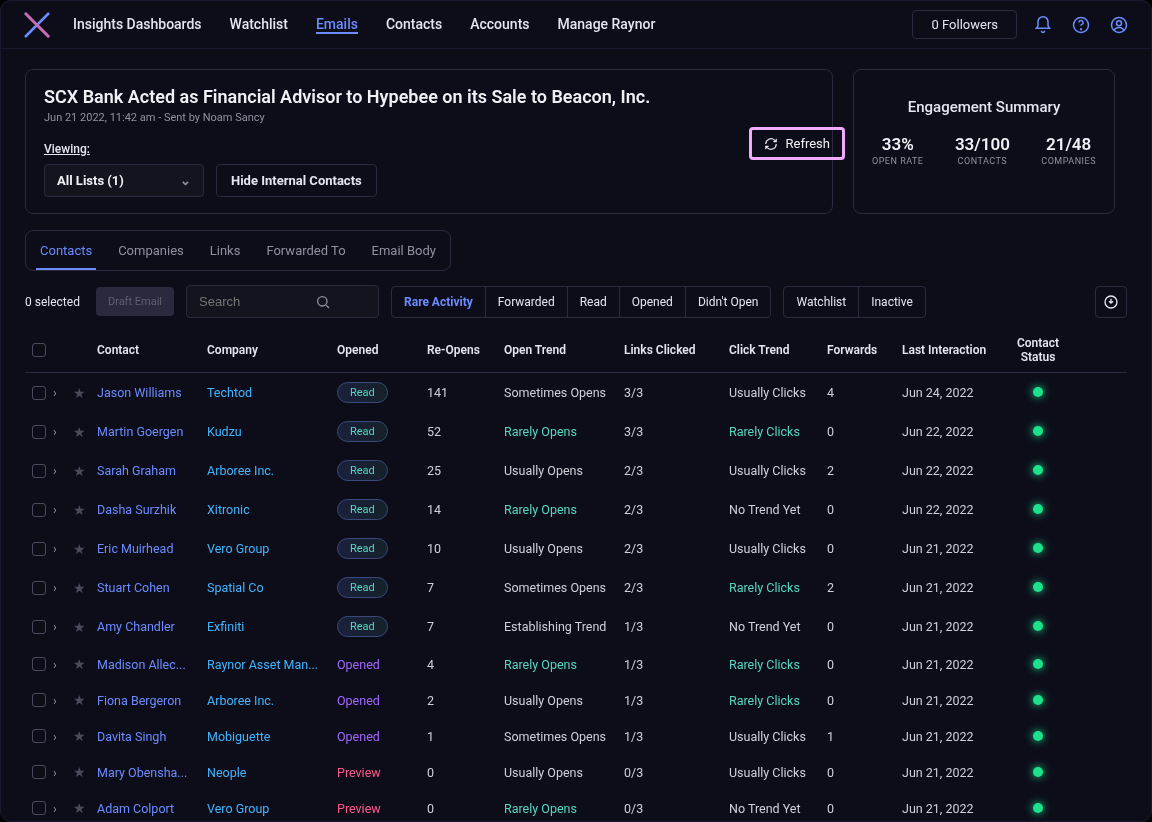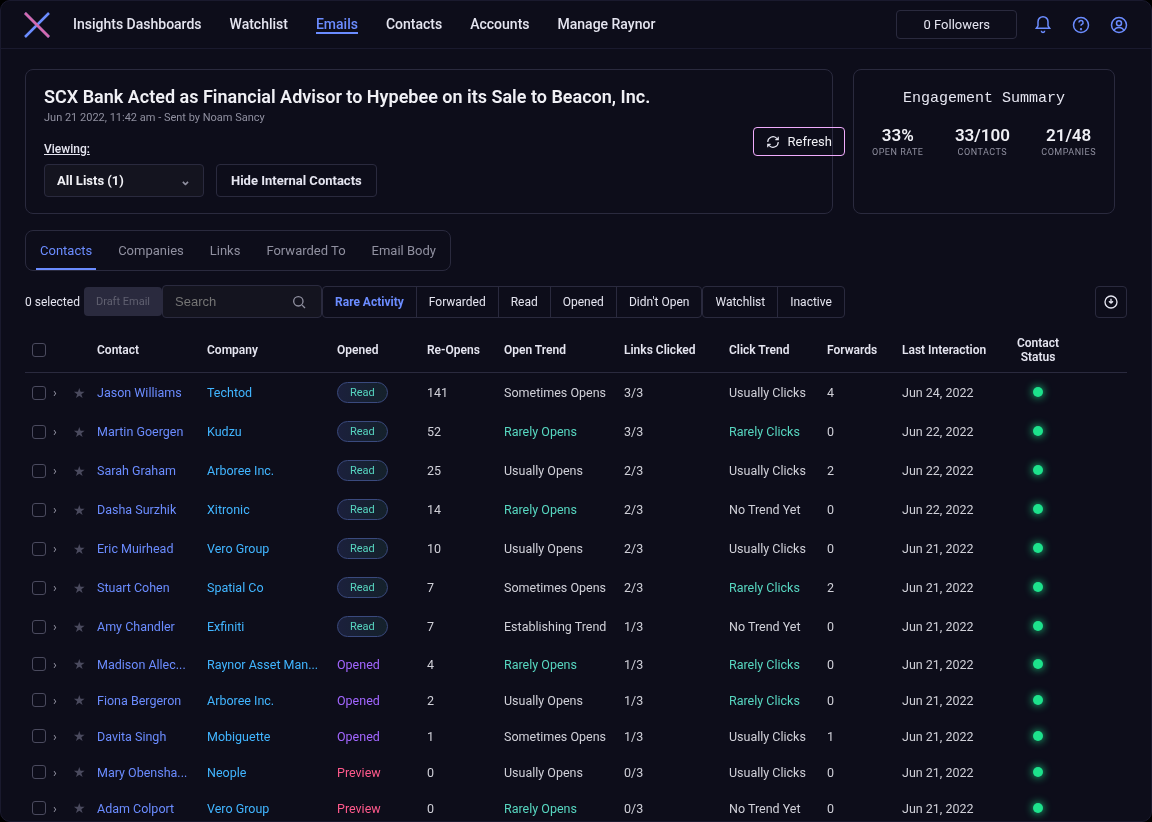--- a/index.html
+++ b/index.html
@@ -29,21 +29,21 @@
 }
 .logo {
   width: 32px; height: 32px;
   display:flex;align-items:center;justify-content:center;
   margin-right: 20px;
 }
 .nav-items { display: flex; gap: 28px; }
 .nav-item { color: #e5e5f0; font-size: 14px; font-weight:500; cursor: pointer; padding-bottom:2px;}
 .nav-item.active { color: #6b8cff; border-bottom: 2px solid #6b8cff; padding-bottom:0;}
 .nav-right { margin-left: auto; display:flex; align-items:center; gap:14px;}
-.followers { border:1px solid #2a2a3e; padding:6px 26px; font-size:13px; border-radius:4px; color:#e5e5f0;}
+.followers { border:1px solid #2a2a3e; padding:6px 18px; font-size:13px; border-radius:4px; color:#e5e5f0;}
 .nav-icon { width:24px;height:24px;display:flex;align-items:center;justify-content:center;cursor:pointer;color:#6b8cff;}
 .nav-icon svg{width:20px;height:20px;}
 
 .header-wrap { display:flex; gap:20px; padding: 20px 36px 16px 24px; }
 .header-card {
   flex:1;
   border:1px solid #2a2a3e;
   border-radius:8px;
   padding:16px 18px;
 }
@@ -61,37 +61,37 @@
   border:1px solid #2a2a3e;border-radius:4px;padding:8px 12px;font-size:13px;
   width:160px;display:flex;justify-content:space-between;align-items:center;cursor:pointer;
   background:#14141f;
 }
 .btn-outline{
   border:1px solid #2a2a3e;border-radius:4px;padding:8px 14px;font-size:13px;
   cursor:pointer;background:transparent;color:#e5e5f0;
 }
 .refresh-btn{
   position:absolute;right:306px;top:78px;
-  border:1px solid #f0abfc;border-radius:4px;padding:6px 12px;font-size:13px;
+  border:3px solid #f0abfc;border-radius:4px;padding:6px 12px;font-size:13px;
   display:flex;align-items:center;gap:8px;cursor:pointer;
 }
-.summary-title{font-size:15px;text-align:center;color:#e5e5f0;font-weight:500;margin-top:4px;font-family:Liberation Mono, monospace;}
+.summary-title{font-size:15px;text-align:center;color:#e5e5f0;font-weight:500;margin-top:12px;}
 .summary-stats{display:flex;justify-content:space-between;margin-top:18px;}
 .stat{text-align:center;}
 .stat-val{font-size:17px;font-weight:600;}
 .stat-lbl{font-size:9px;color:#9090a0;letter-spacing:0.5px;margin-top:2px;}
 
 .tabs-wrap{margin:0 24px;border:1px solid #2a2a3e;border-radius:8px;padding:4px 10px 0 10px;display:flex;gap:18px;width:fit-content;}
 .tab{font-size:13px;color:#9090a0;padding:8px 4px 10px 4px;cursor:pointer;}
 .tab.active{color:#6b8cff;border-bottom:2px solid #6b8cff;}
 
-.toolbar{display:flex;align-items:center;padding:14px 24px 10px 24px;}
+.toolbar{display:flex;align-items:center;gap:12px;padding:14px 24px 10px 24px;}
 .selcount{font-size:12px;color:#e5e5f0;padding-right:4px;}
 .draft-btn{background:#2a2a3e;color:#606070;font-size:11px;padding:8px 12px;border-radius:4px;cursor:not-allowed;}
-.search{display:flex;align-items:center;border:1px solid #2a2a3e;border-radius:4px;width:160px;padding:0 8px;background:#14141f;}
+.search{display:flex;align-items:center;border:1px solid #2a2a3e;border-radius:4px;width:193px;padding:0 8px;background:#14141f;}
 .search input{background:transparent;border:none;outline:none;color:#e5e5f0;font-size:13px;padding:8px 4px;width:120px;}
 .filter-group{display:flex;border:1px solid #2a2a3e;border-radius:4px;overflow:hidden;}
 .filter{font-size:12px;padding:8px 12px;cursor:pointer;color:#e5e5f0;}
 .filter.active{color:#6b8cff;font-weight:bold;}
 .filter:not(:last-child){border-right:1px solid #2a2a3e;}
 .dl-btn{margin-left:auto;border:1px solid #2a2a3e;border-radius:4px;width:32px;height:32px;display:flex;align-items:center;justify-content:center;cursor:pointer;}
 
 .table-wrap{padding:0 24px;}
 .thead{display:flex;align-items:center;font-size:12px;color:#e5e5f0;font-weight:600;border-bottom:1px solid #2a2a3e;padding:8px 0;}
 .row{display:flex;align-items:center;font-size:12.5px;padding:9px 0;min-height:36px;}

